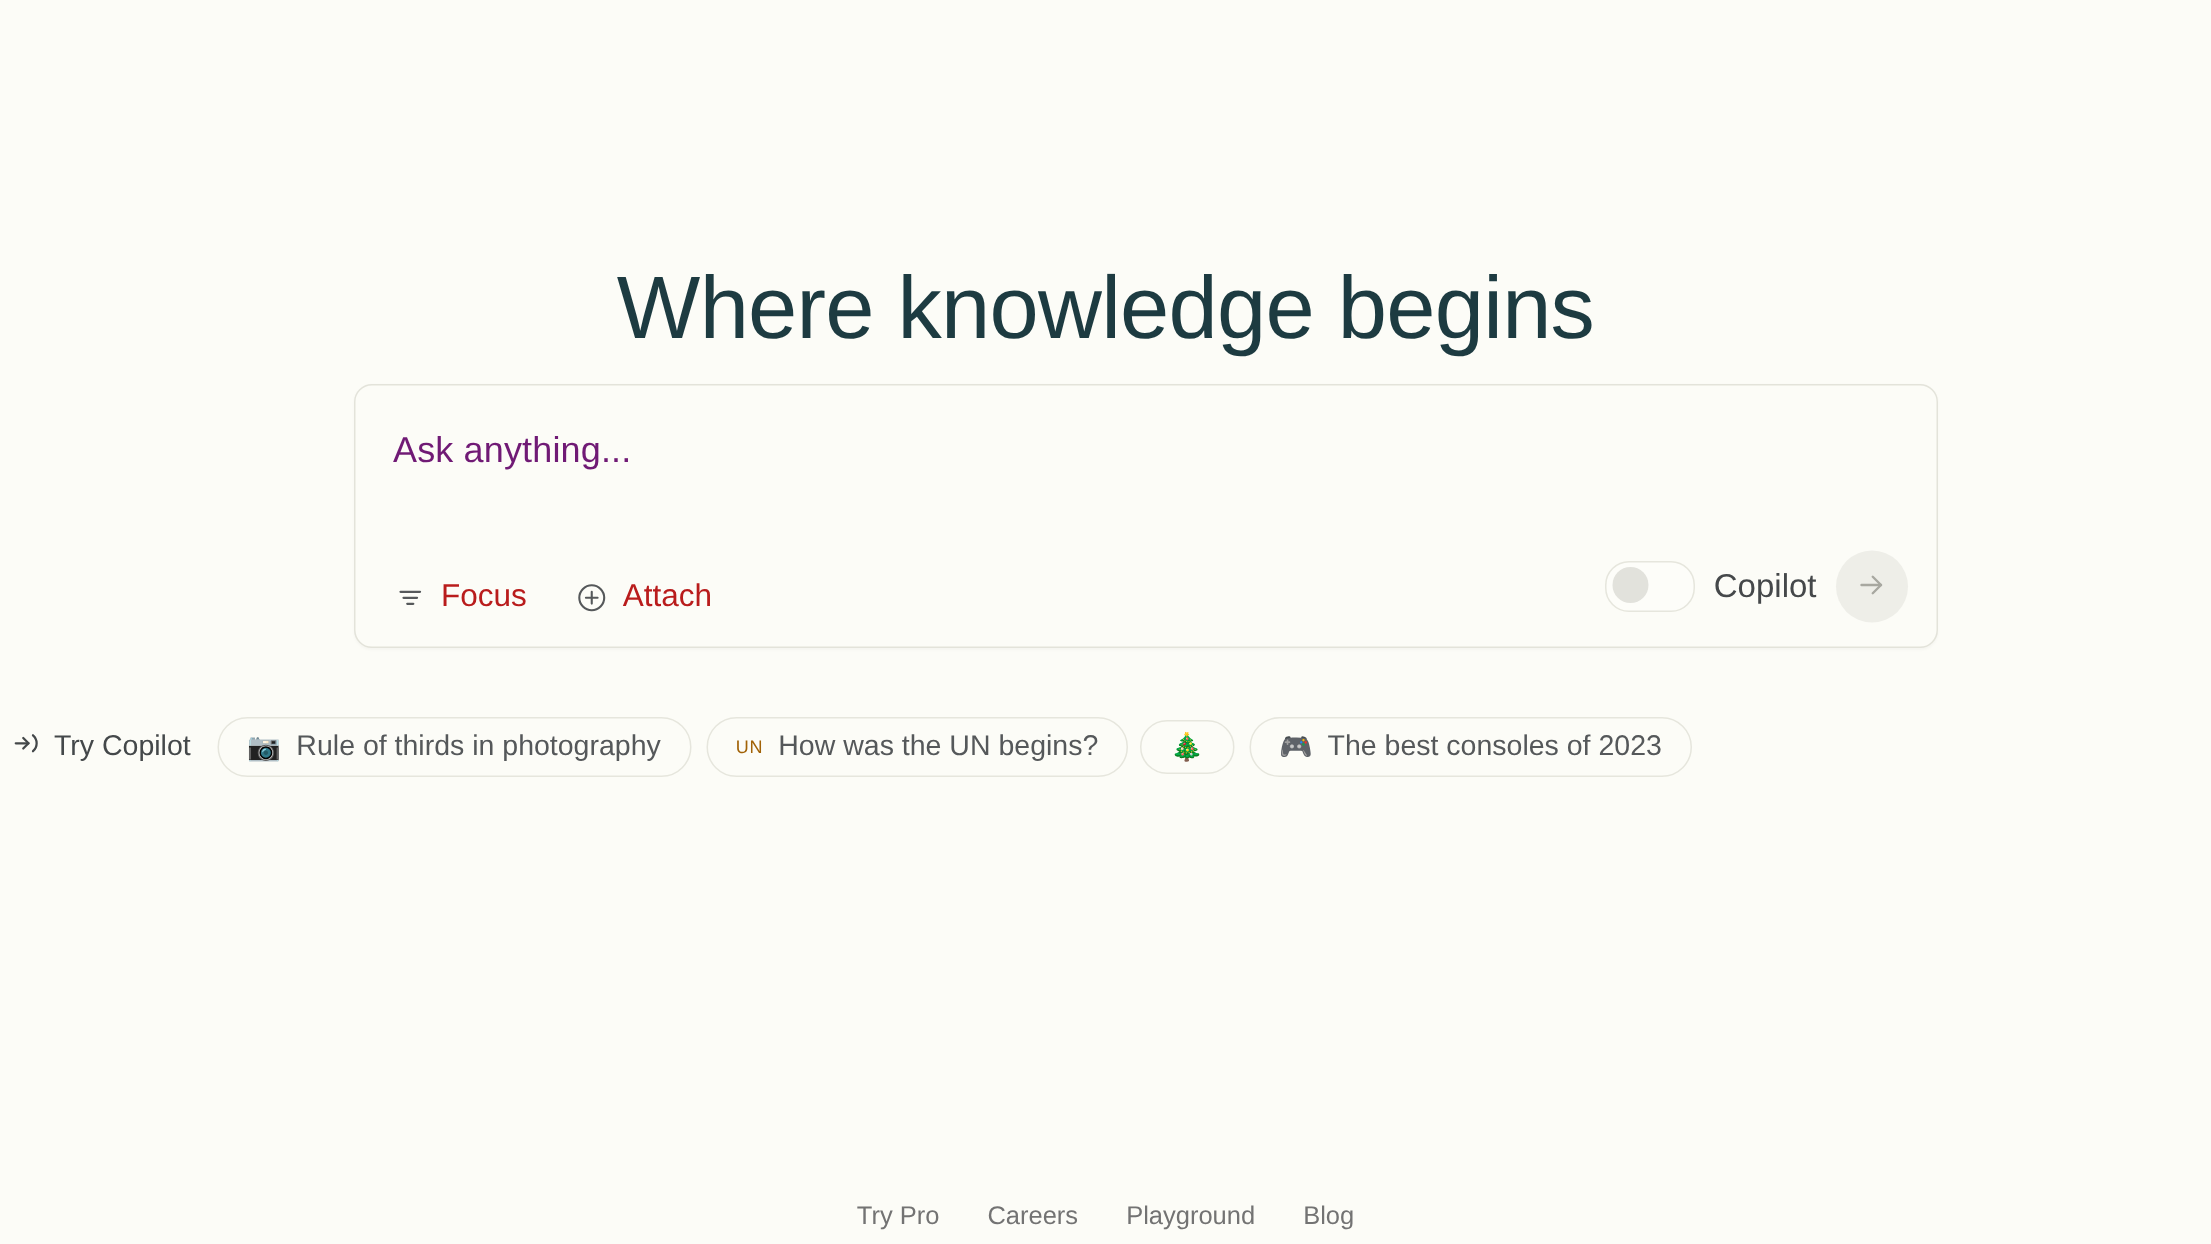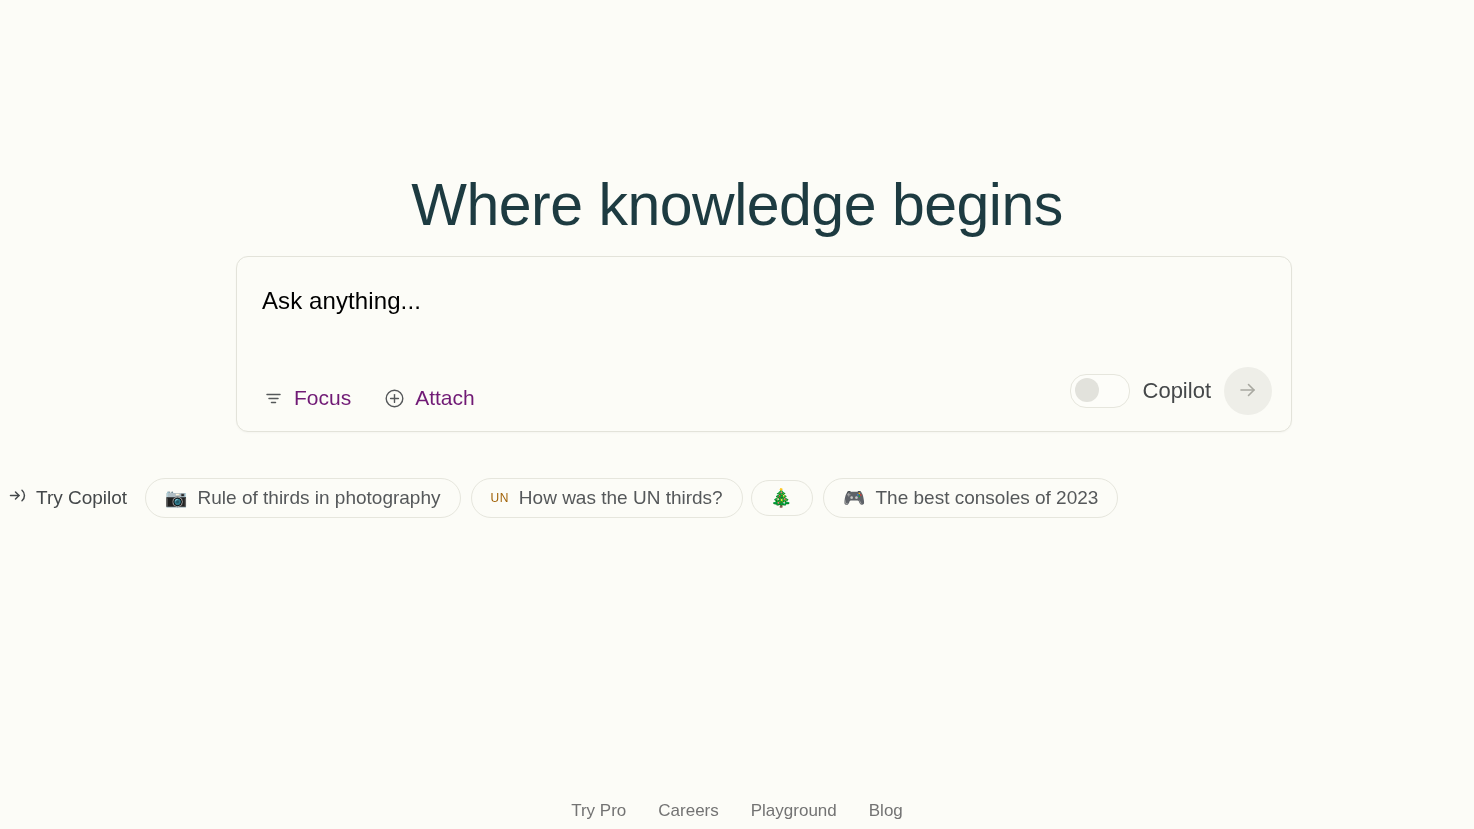--- a/index.html
+++ b/index.html
@@ -41,39 +41,39 @@
     background: #fcfcf7;
     border: 1px solid #e3e3da;
     border-radius: 12px;
     box-shadow: 0 1px 2px rgba(0,0,0,0.03);
   }
   .search-placeholder {
     position: absolute;
     left: 25px;
     top: 30px;
     font-size: 24px;
-    color: #000000;
+    color: #701a75;
     letter-spacing: 0.1px;
     user-select: none;
   }
 
   .card-bottom-left {
     position: absolute;
     left: 25px;
     bottom: 21px;
     display: flex;
     align-items: center;
     gap: 32px;
   }
   .card-action {
     display: flex;
     align-items: center;
     gap: 10px;
     cursor: pointer;
-    color: #701a75;
+    color: #b91c1c;
     font-size: 21px;
   }
   .card-action .icon {
     display: flex;
     align-items: center;
     justify-content: center;
     width: 22px;
     height: 22px;
     flex: 0 0 auto;
   }
@@ -264,21 +264,21 @@
       <span>Try Copilot</span>
     </div>
 
     <div class="pill">
       <span class="emoji">📷</span>
       <span>Rule of thirds in photography</span>
     </div>
 
     <div class="pill">
       <span class="flagtext">UN</span>
-      <span>How was the UN thirds?</span>
+      <span>How was the UN begins?</span>
     </div>
 
   </div>
 
   <div class="sugg-row">
 
     <div class="pill">
       <span class="emoji">🎄</span>
     </div>
 

